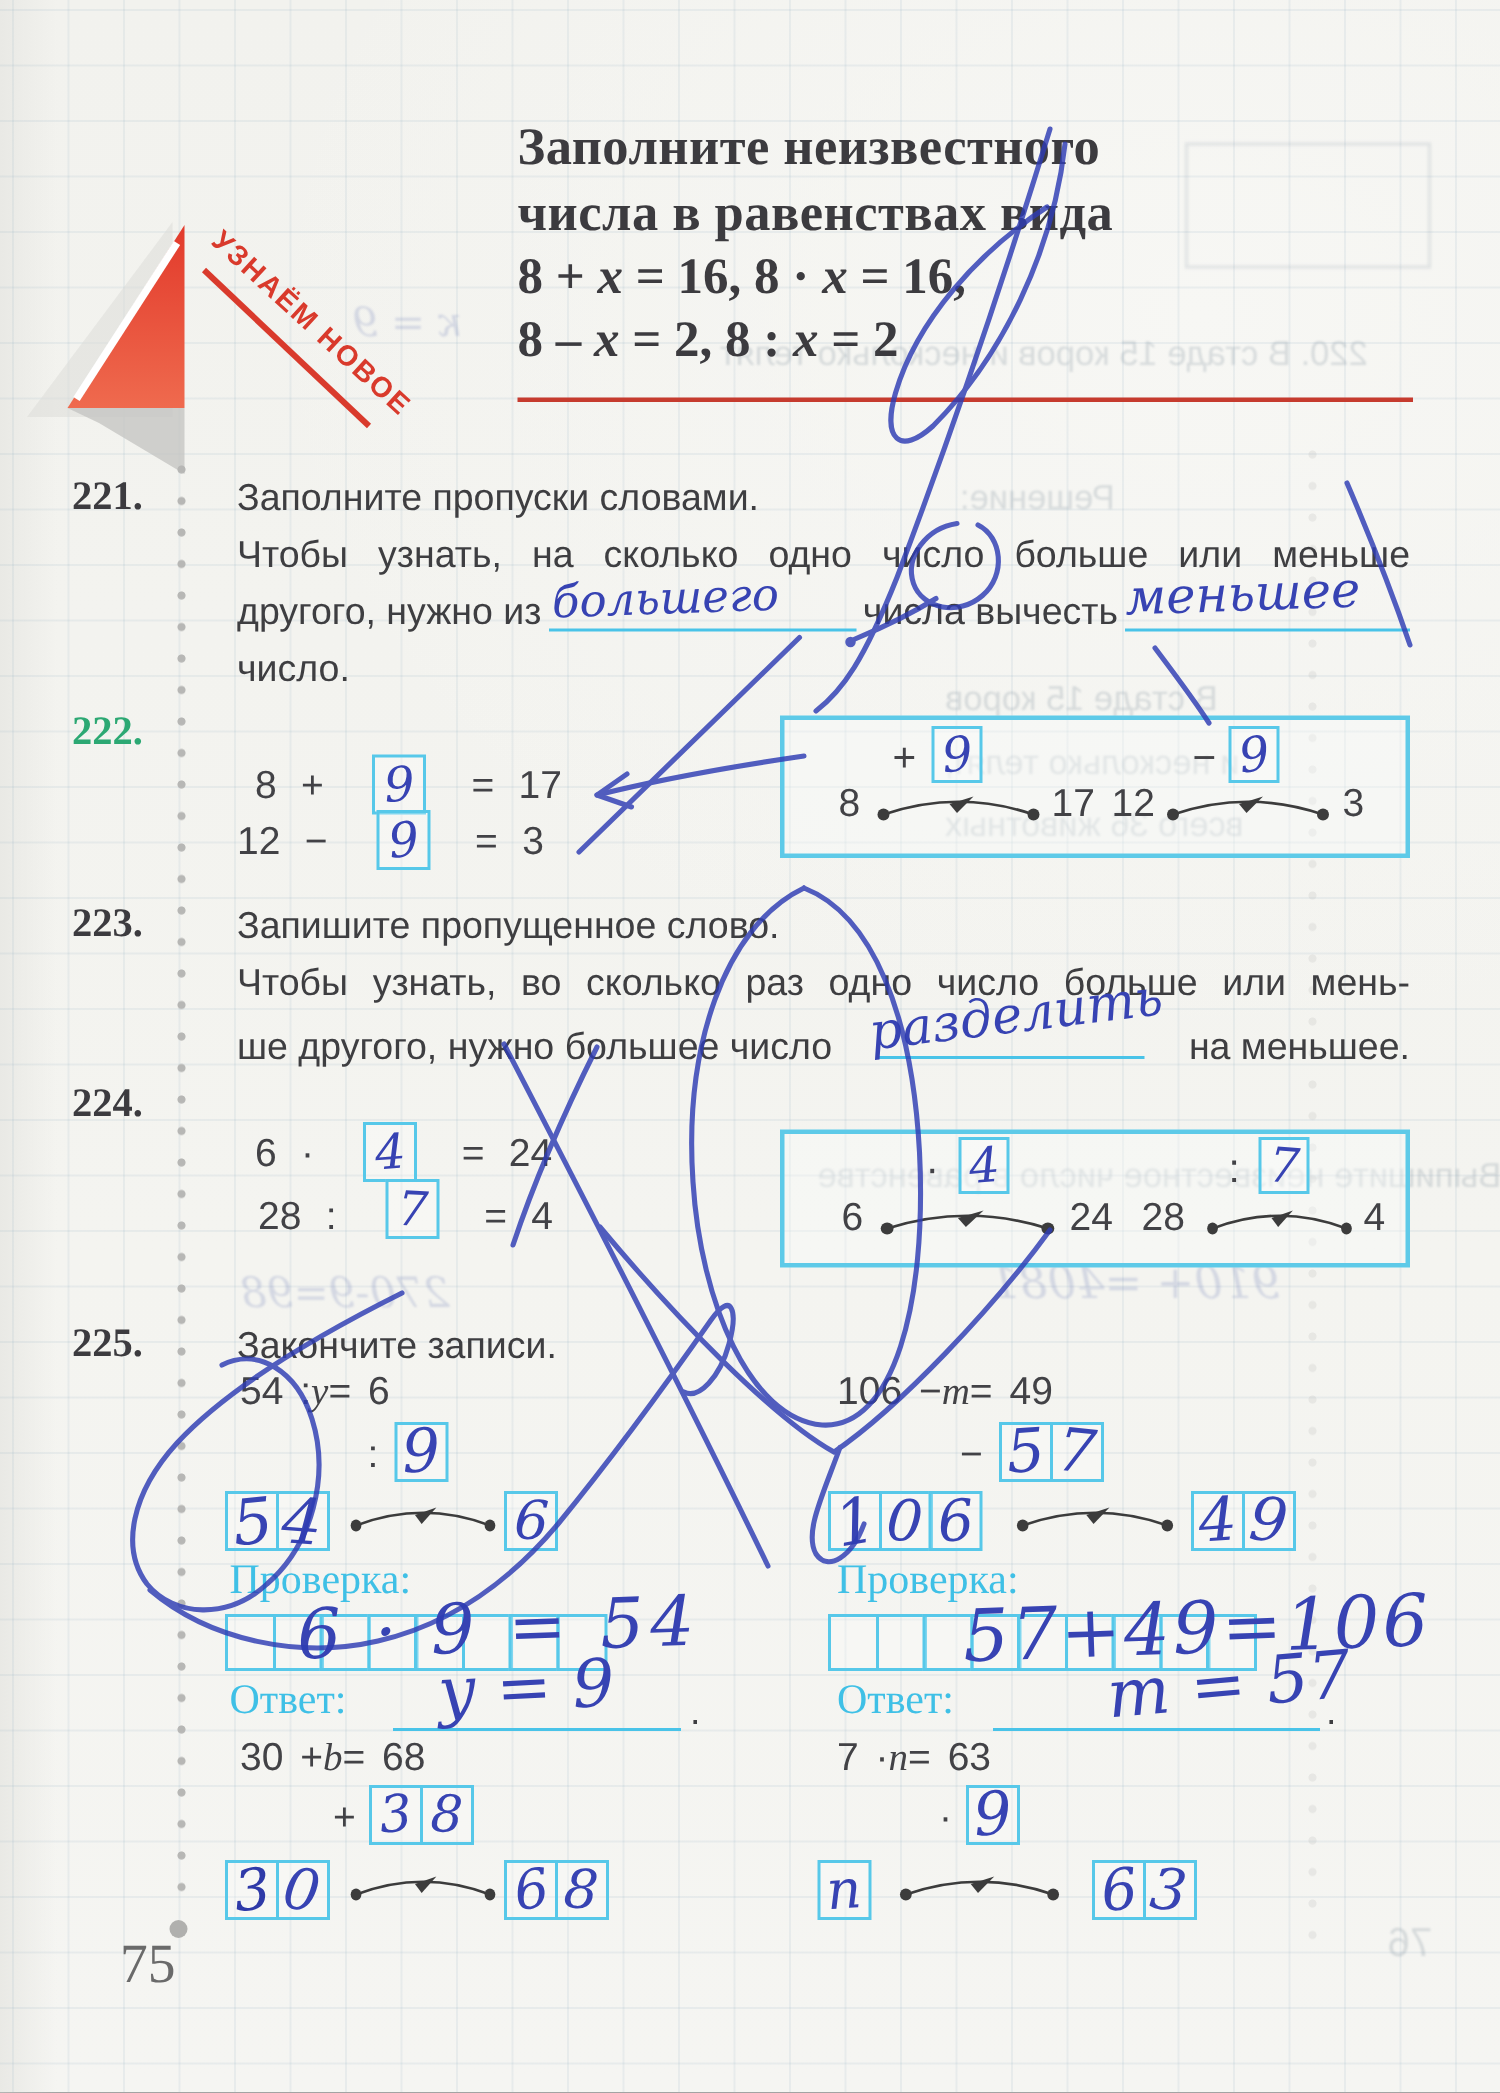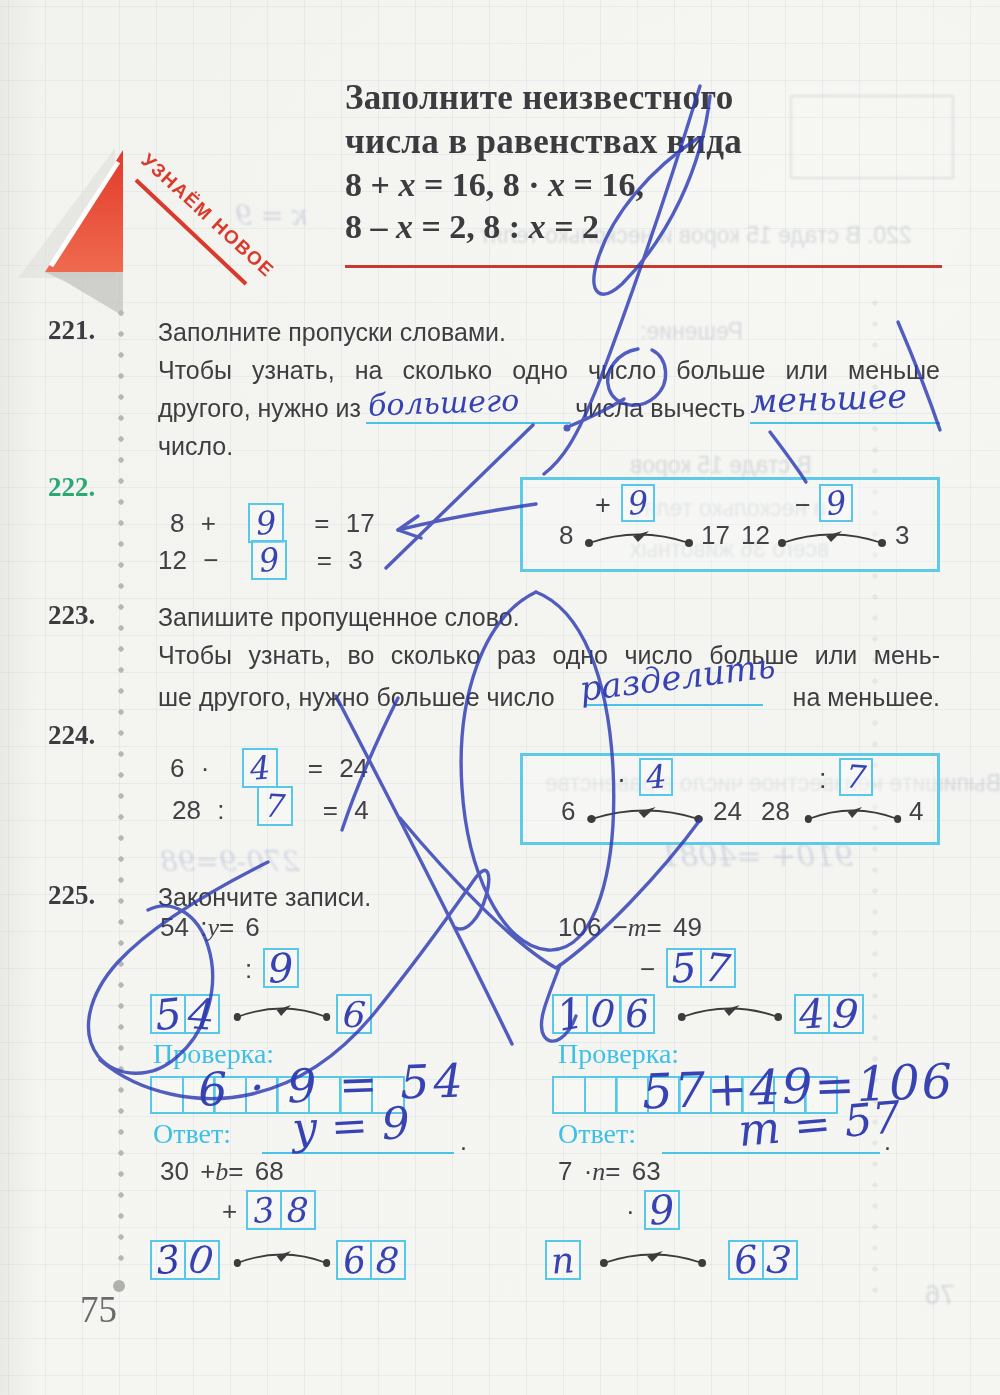--- a/index.html
+++ b/index.html
@@ -96,21 +96,21 @@
     <div class="title-math"><span>8 – </span><span class="mvar">x</span><span> = 2, 8 : </span><span class="mvar">x</span><span> = 2</span></div>
   </div>
   <div class="abs" style="left:345px;top:265px;width:597px;height:3px;background:#c63b2e;"></div>
 
   <div class="abs dotline" style="left:118px;top:310px;height:962px;"></div>
   <div class="abs" style="left:113px;top:1280px;width:12px;height:12px;border-radius:50%;background:#b0b0ae;"></div>
 
   <div class="abs ex-num" style="left:48px;top:315px;">221.</div>
   <div class="abs body-txt just" style="left:158px;top:351px;width:782px;">Чтобы узнать, на сколько одно число больше или меньше</div>
   <div class="abs body-txt" style="left:158px;top:313px;">Заполните пропуски словами.</div>
-  <div class="abs body-txt" style="left:158px;top:389px;width:782px;display:flex;justify-content:space-between;align-items:center;">
+  <div class="abs body-txt" style="left:158px;top:389px;width:782px;display:flex;justify-content:space-between;align-items:flex-start;">
     <span>другого, нужно из</span>
     <span class="blank" style="width:205px;height:30px;">
       <span class="hw" style="position:absolute;left:2px;top:-8px;font-size:30px;transform:rotate(-2deg);">большего</span>
     </span>
     <span>числа вычесть</span>
     <span class="blank" style="width:190px;height:30px;">
       <span class="hw" style="position:absolute;left:0px;top:-12px;font-size:33px;transform:rotate(-2deg);">меньшее</span>
     </span>
   </div>
   <div class="abs body-txt" style="left:158px;top:427px;">число.</div>

